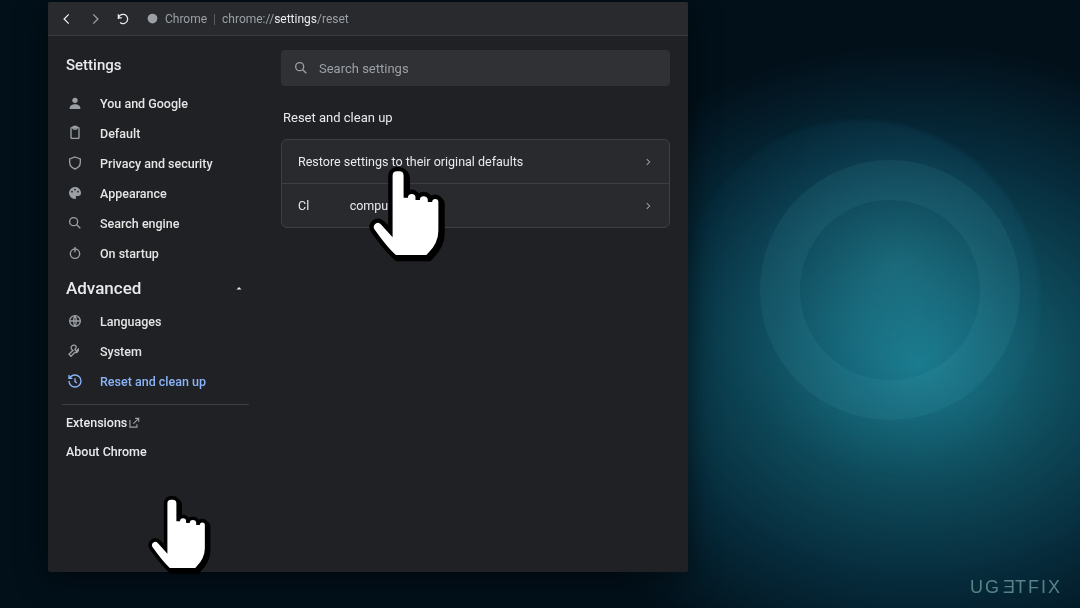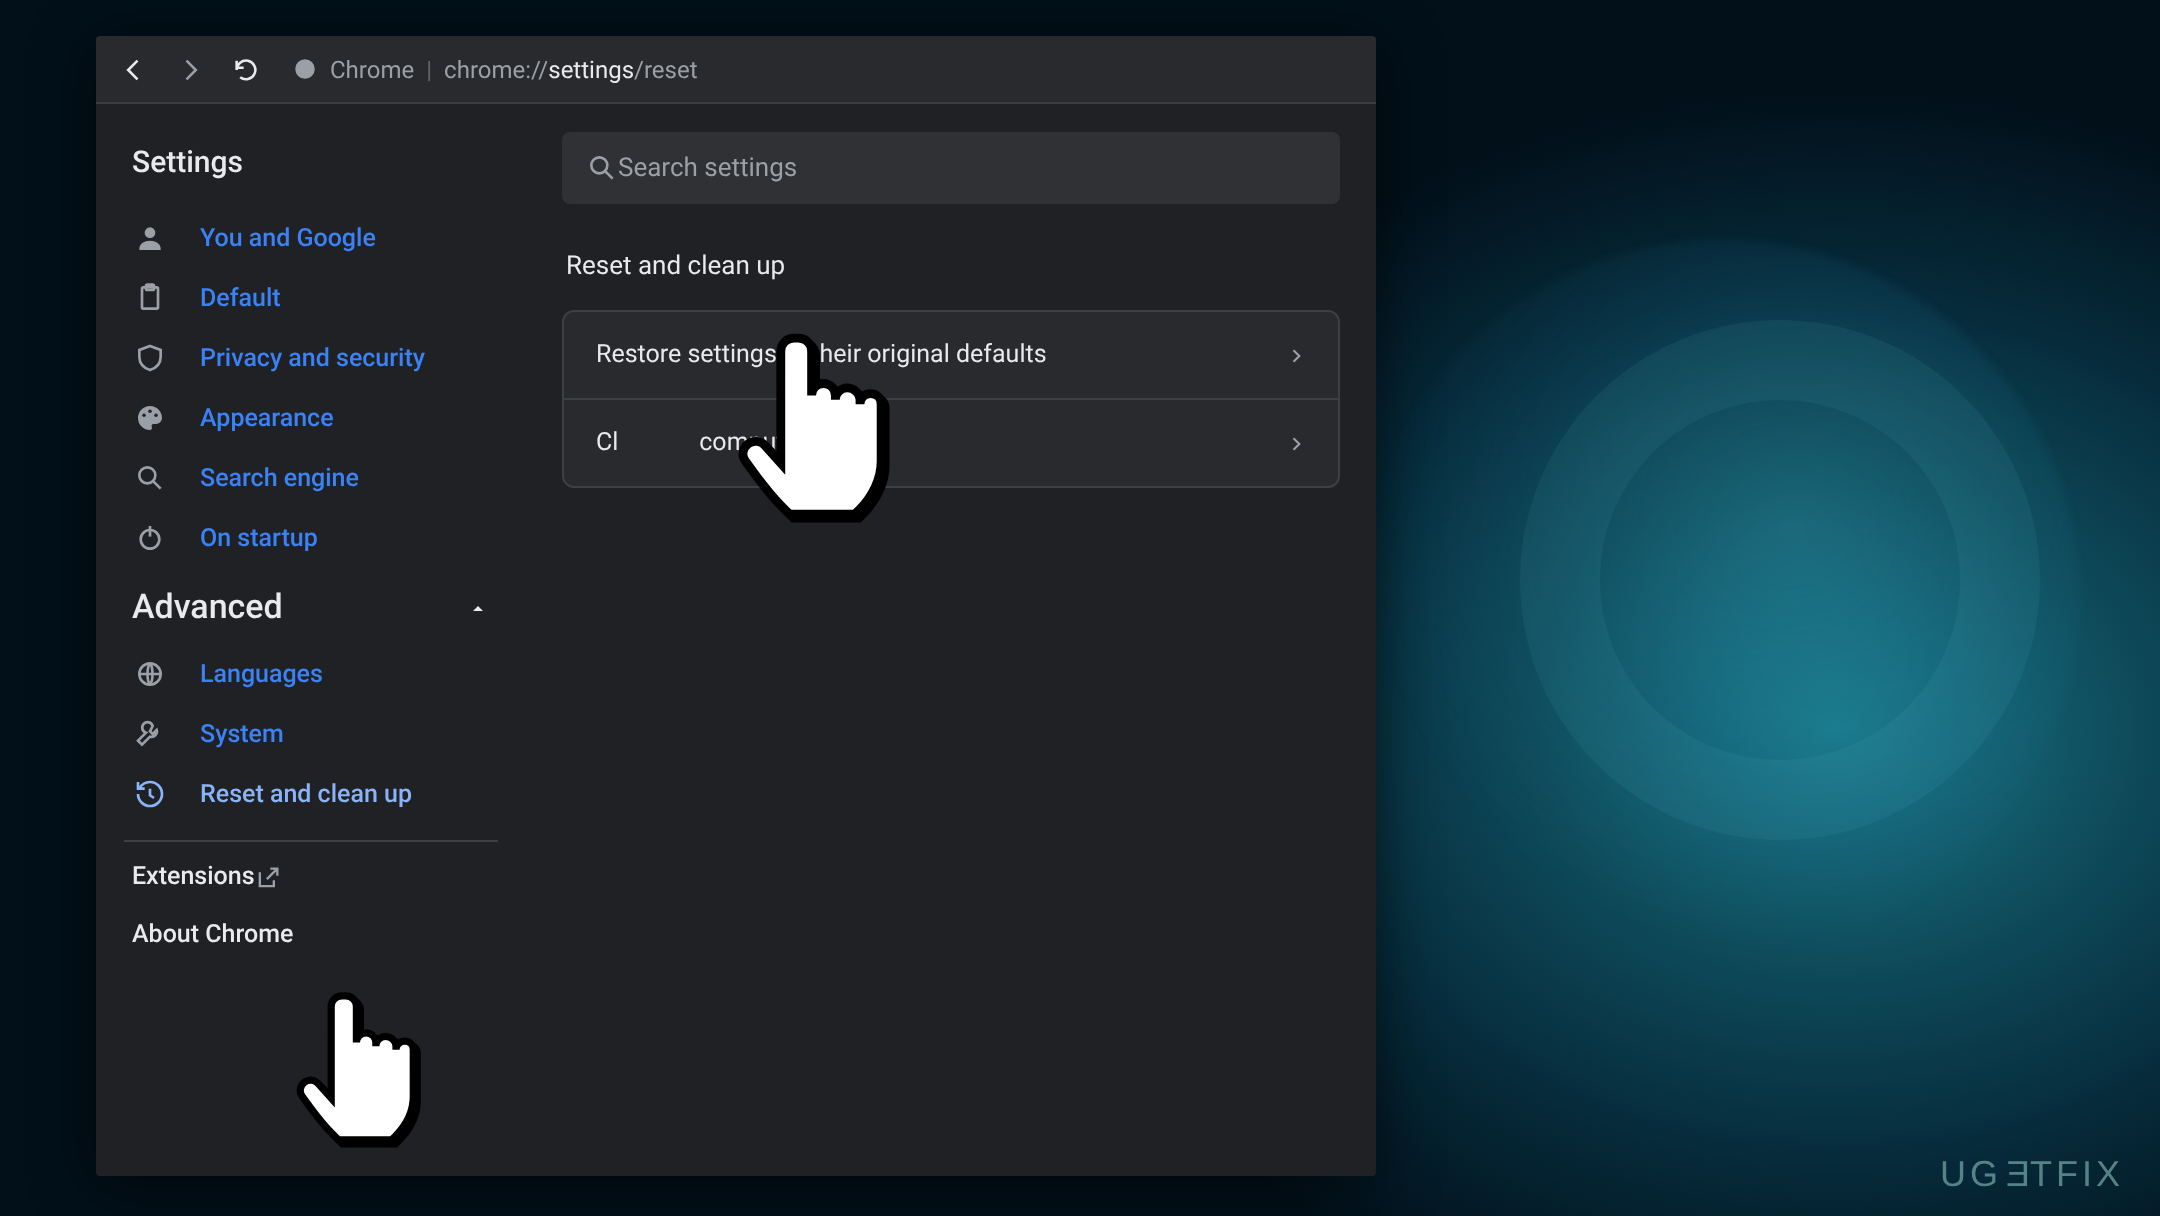--- a/index.html
+++ b/index.html
@@ -19,59 +19,59 @@
     border-radius: 50%;
     border: 40px solid rgba(100,200,220,0.08);
   }
   .watermark {
     position: absolute; right: 18px; bottom: 10px;
     color: #7aa; font-size: 18px; letter-spacing: 2px; font-weight: 300;
     font-family: Arial, sans-serif; opacity: 0.7;
   }
 
   .browser {
-    position: absolute; left: 48px; top: 18px; width: 640px; height: 570px;
+    position: absolute; left: 48px; top: 2px; width: 640px; height: 570px;
     background: #202124; color: #e8eaed; border-radius: 2px;
     box-shadow: 0 4px 30px rgba(0,0,0,0.6);
     display: flex; flex-direction: column; overflow: hidden;
   }
   .toolbar {
     height: 34px; background: #292a2d; display: flex; align-items: center;
     padding: 0 8px; gap: 6px; border-bottom: 1px solid #3c3c3c;
     font-size: 12px; color: #9aa0a6;
   }
   .tb-btn { width: 22px; height: 22px; display:flex; align-items:center; justify-content:center; border-radius: 50%; cursor:pointer; }
   .addr { display:flex; align-items:center; gap:6px; padding-left:6px; }
   .addr .sep { color:#5f6368; }
   .addr .seg-light { color:#e8eaed; }
   .addr .seg-dim { color:#9aa0a6; }
 
   .content { flex:1; display:flex; }
   .sidebar { width: 215px; padding-top: 10px; }
   .side-title { font-size: 15px; font-weight: 500; color:#e8eaed; padding: 10px 18px 14px; }
   .side-item {
     display:flex; align-items:center; gap:16px; height: 30px;
-    padding: 0 18px; font-size: 12.5px; color:#3b82f6; cursor:pointer;
+    padding: 0 18px; font-size: 12.5px; color:#e5e5e5; cursor:pointer;
     font-weight: 500;
   }
   .side-item .ic { width:18px; height:18px; display:flex; align-items:center; justify-content:center; color:#9aa0a6; flex:0 0 18px; }
   .side-item.active { color:#8ab4f8; }
   .side-item.active .ic { color:#8ab4f8; }
   .side-section-hdr {
     display:flex; align-items:center; justify-content:space-between;
     padding: 10px 18px 8px; font-size:17px; color:#e8eaed; cursor:pointer; font-weight:500;
   }
   .side-divider { border-top:1px solid #3c4043; margin: 8px 14px 0; }
   .side-footer-item {
     display:flex; align-items:center; 
     padding: 10px 18px; font-size:12.5px; color:#e8eaed; cursor:pointer; font-weight:500;
   }
 
   .main { flex:1; padding: 14px 18px 0 18px; }
-  .search-row { display:flex; align-items:center; height:36px;
+  .search-row { display:flex; align-items:center; gap:10px; height:36px;
     background:#303134; border-radius:4px; padding:0 12px; color:#9aa0a6; font-size:13px; margin-bottom: 24px;}
   .section-title { font-size:13px; color:#e8eaed; margin: 0 0 14px 2px; }
   .card { background:#292a2d; border-radius:6px; overflow:hidden; border:1px solid #3c4043; }
   .card-row {
     display:flex; align-items:center; justify-content:space-between;
     padding: 14px 16px; font-size:12.5px; color:#e8eaed; cursor:pointer;
   }
   .card-row + .card-row { border-top:1px solid #3c4043; }
   .chev { color:#9aa0a6; }
 

